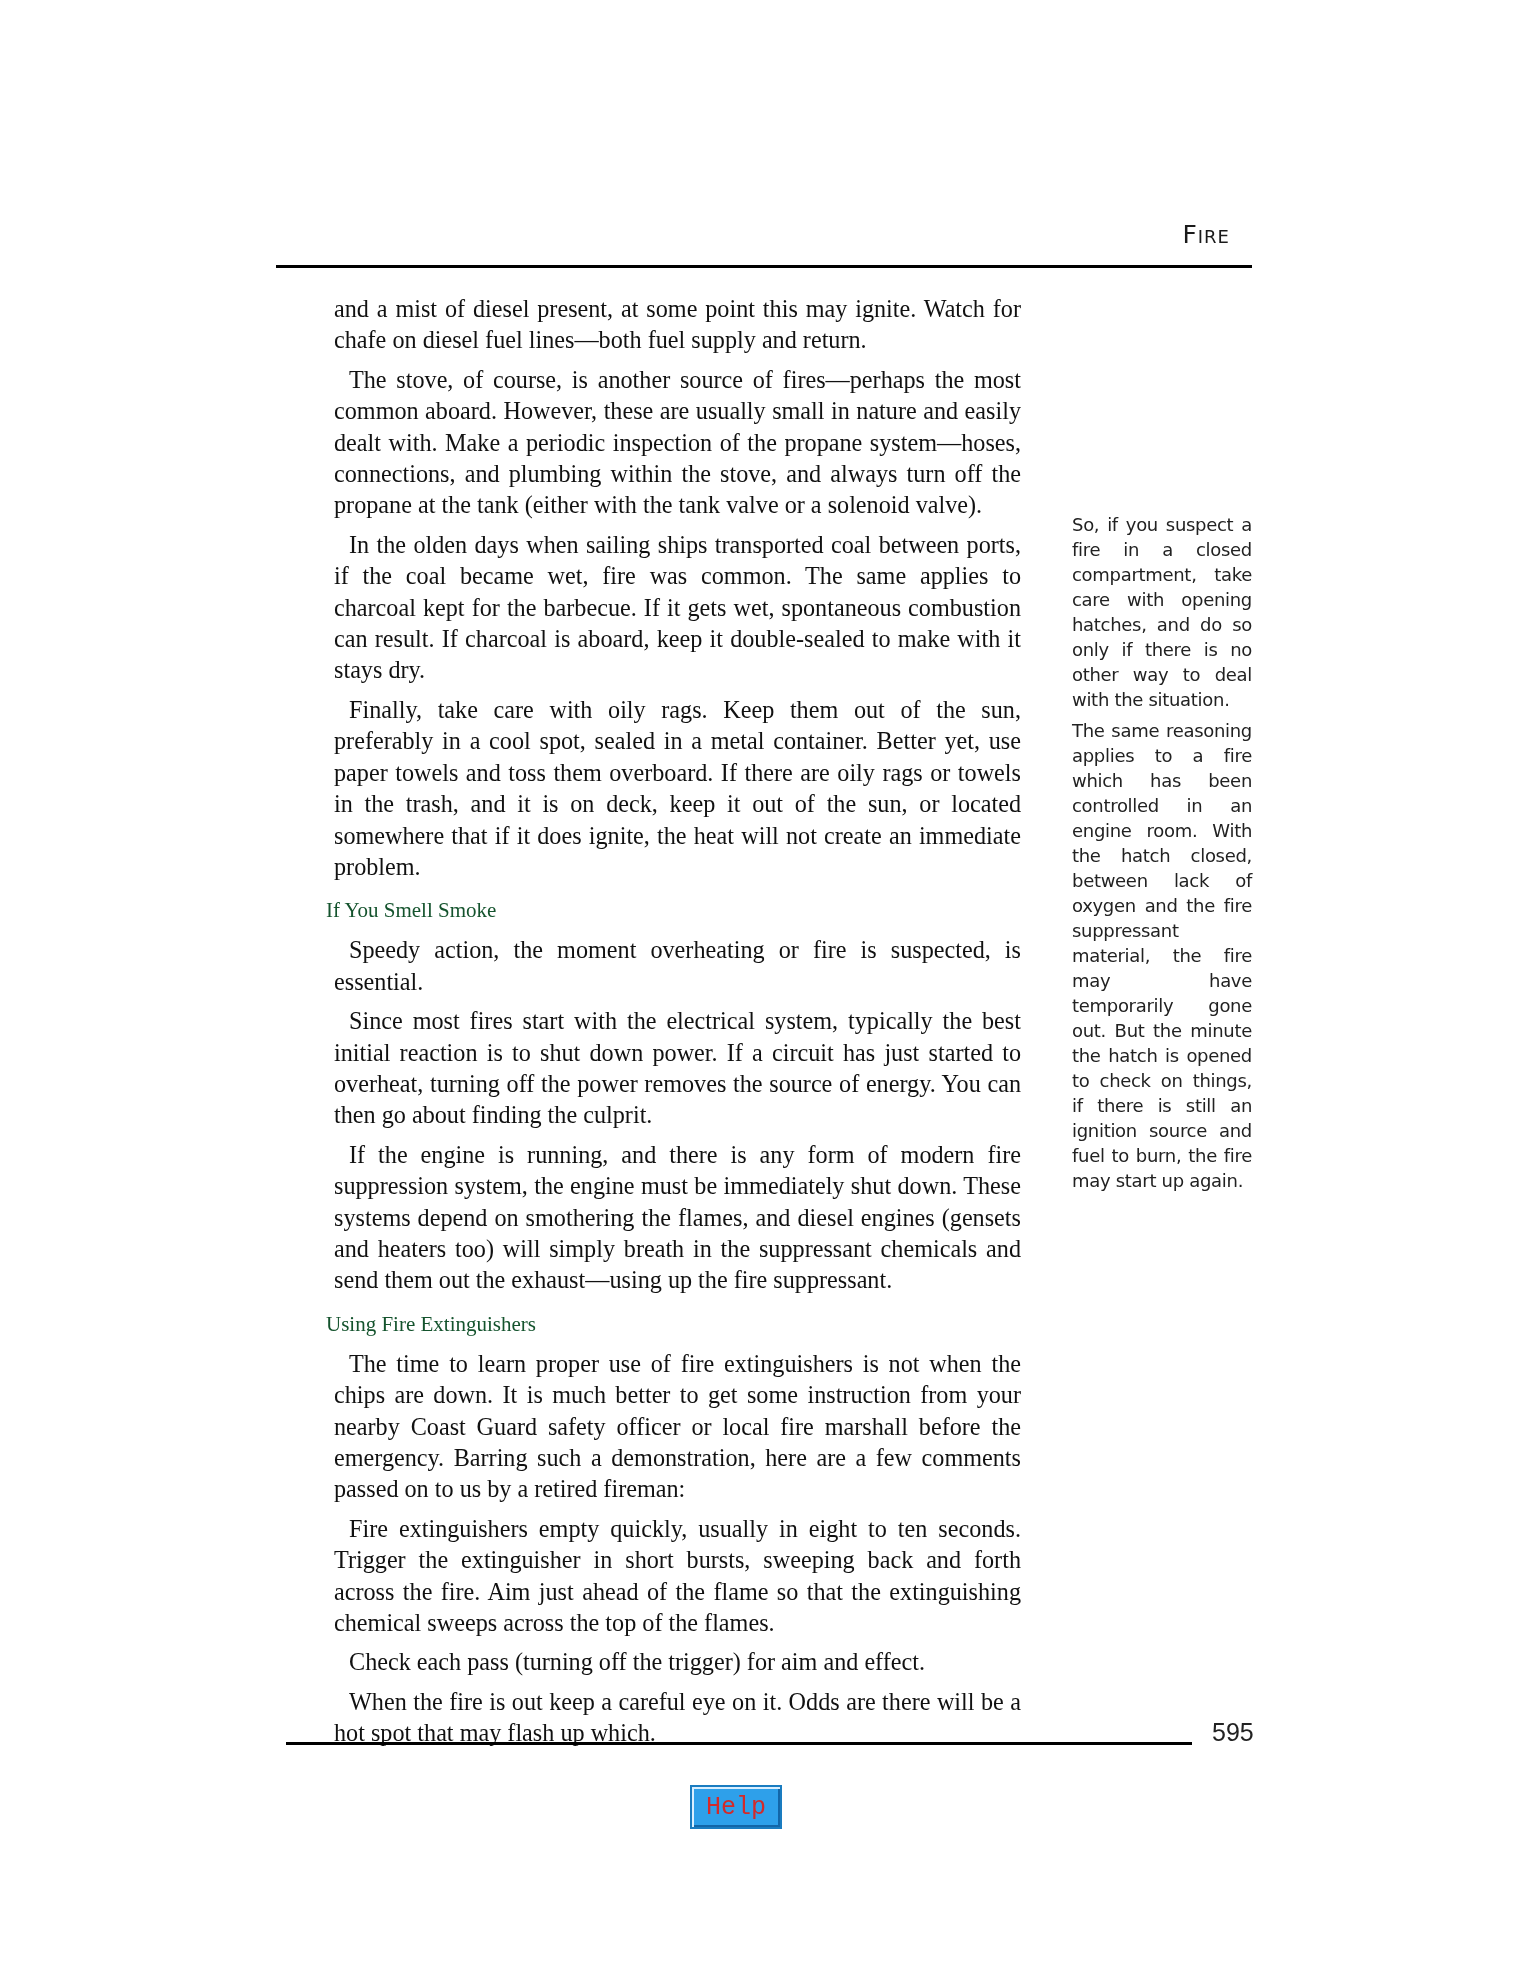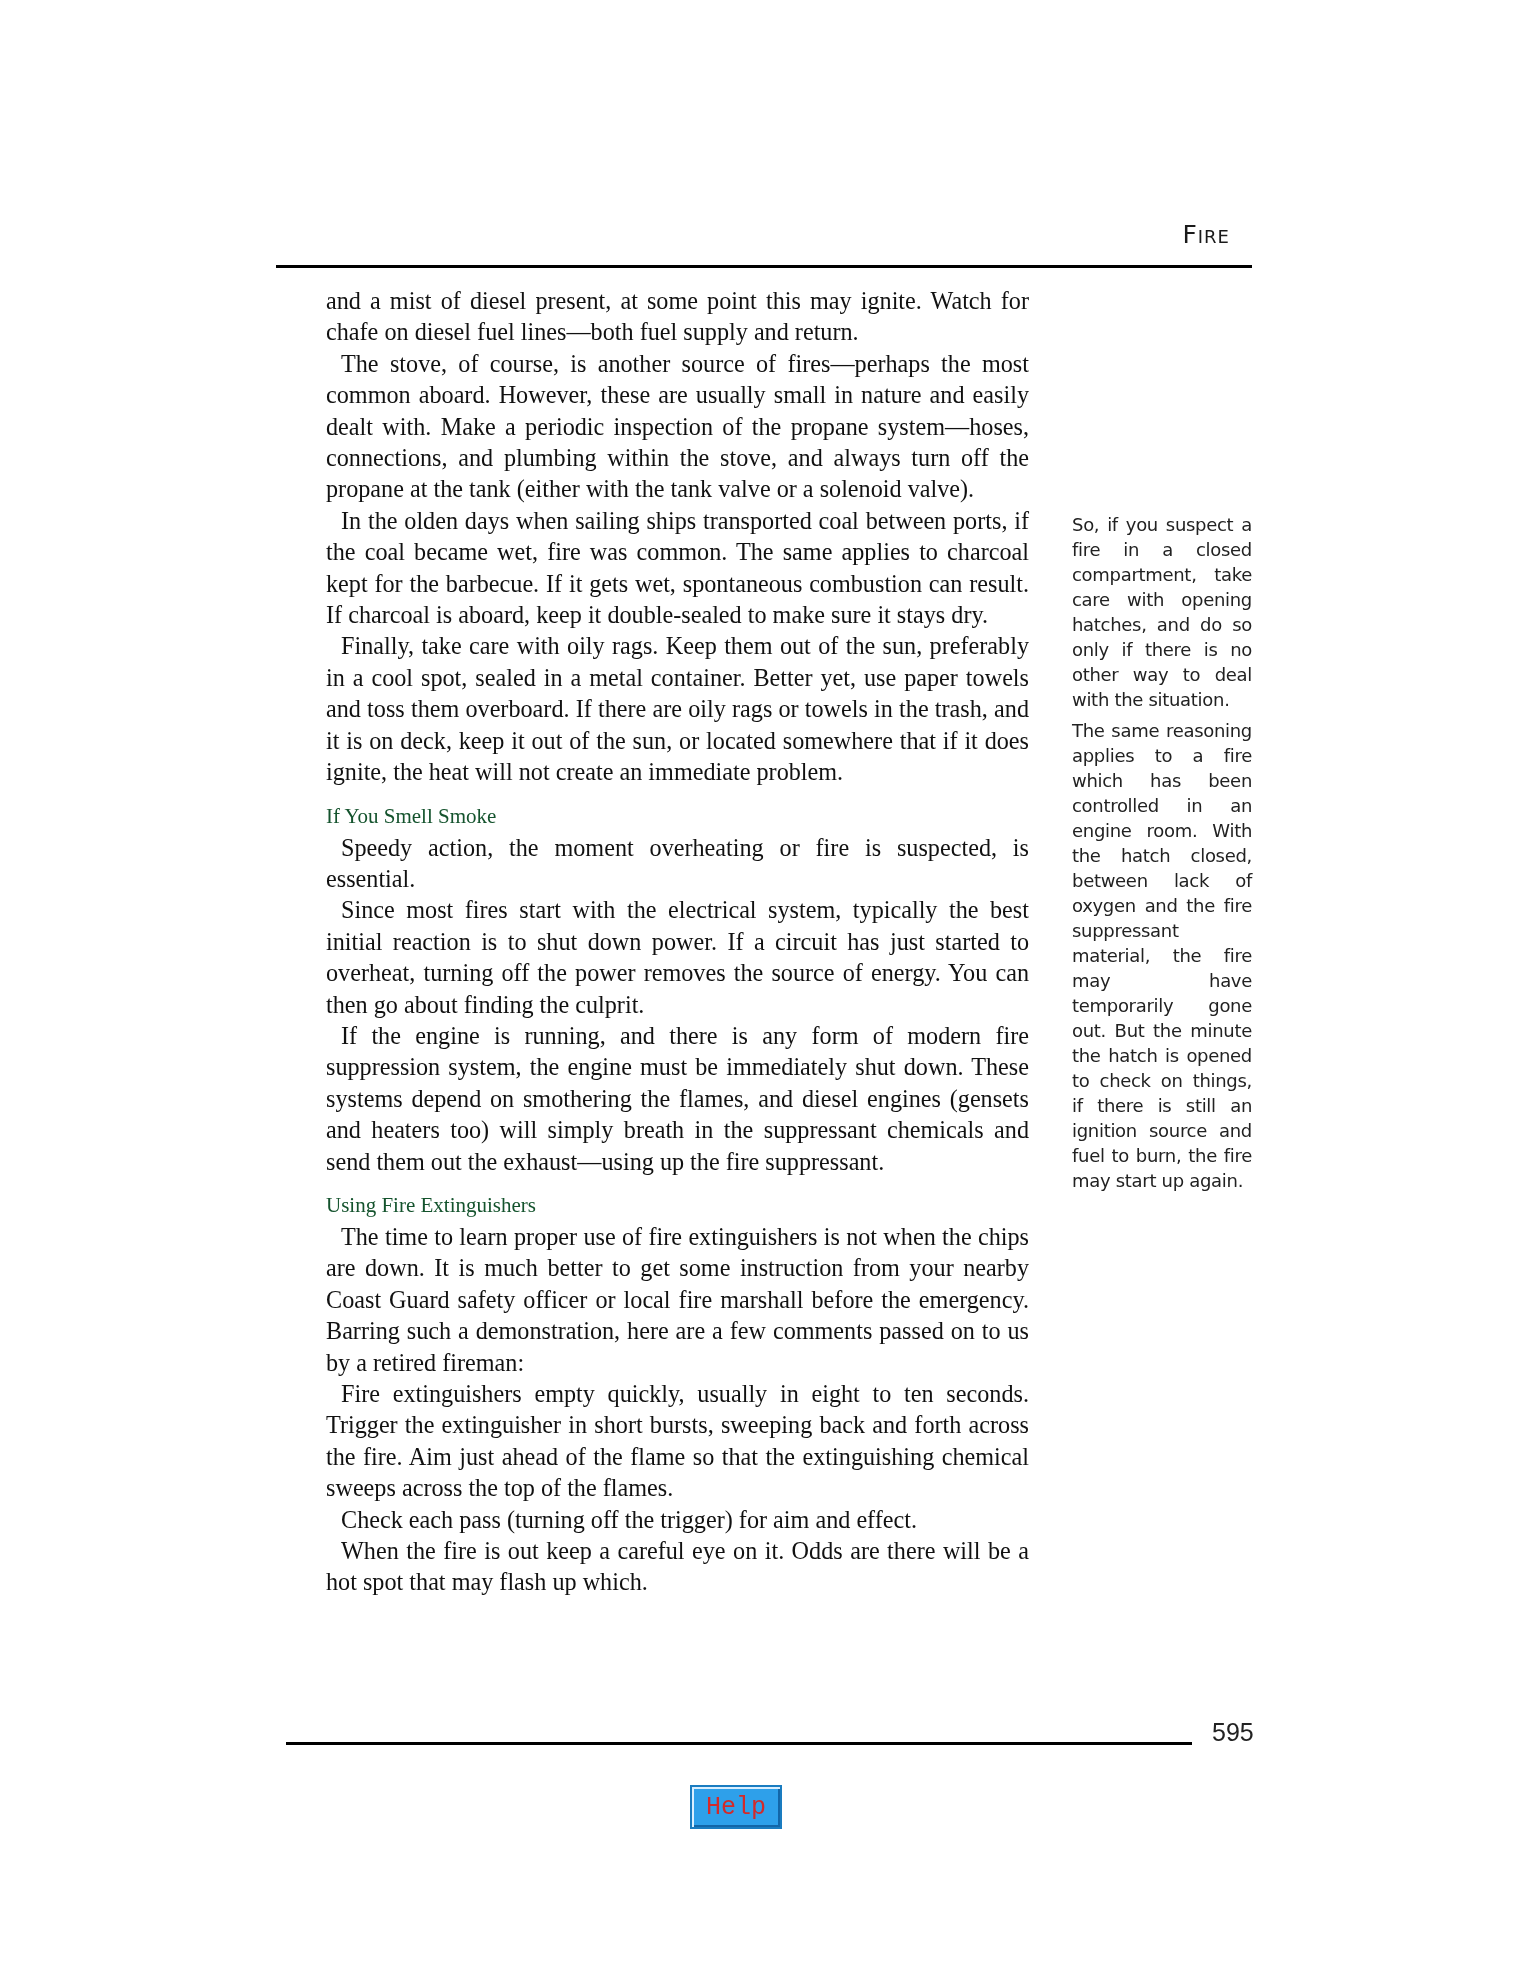--- a/index.html
+++ b/index.html
@@ -8,21 +8,21 @@
     .running-head {
       position: absolute; right: 300px; top: 220px;
       font-family: "DejaVu Sans", sans-serif; font-size: 25px; color: #1a1a1a;
       letter-spacing: 1px; font-variant: small-caps; margin-left: 20px;
     }
     .top-rule { position: absolute; left: 276px; top: 265px; width: 976px; height: 3px; background: #000; }
     .main-col {
       position: absolute; left: 326px; top: 285px; width: 703px;
       font-family: "Liberation Serif", serif; font-size: 24.2px; line-height: 31.4px; color: #111;
     }
-    .main-col p { margin: 0; text-align: justify; text-indent: 15px; }
+    .main-col p { margin: 8px; text-align: justify; text-indent: 15px; }
     .main-col p.no-indent { text-indent: 0; }
     .main-col h2 {
       margin: 12px 0 0 0; font-weight: normal; color: #14532d;
       font-family: "Liberation Serif", serif; font-size: 21px; line-height: 32px;
     }
     .side-col {
       position: absolute; left: 1072px; top: 512px; width: 180px;
       font-family: "DejaVu Sans", sans-serif; font-size: 18px; line-height: 25px; color: #222;
       letter-spacing: -0.3px;
     }
@@ -43,21 +43,21 @@
 </head>
 <body>
 
 <div class="page">
   <div class="running-head">Fire</div>
   <div class="top-rule"></div>
 
   <div class="main-col">
     <p class="no-indent">and a mist of diesel present, at some point this may ignite. Watch for chafe on diesel fuel lines—both fuel supply and return.</p>
     <p>The stove, of course, is another source of fires—perhaps the most common aboard. However, these are usually small in nature and easily dealt with. Make a periodic inspection of the propane system—hoses, connections, and plumbing within the stove, and always turn off the propane at the tank (either with the tank valve or a solenoid valve).</p>
-    <p>In the olden days when sailing ships transported coal between ports, if the coal became wet, fire was common. The same applies to charcoal kept for the barbecue. If it gets wet, spontaneous combustion can result. If charcoal is aboard, keep it double-sealed to make sure it stays dry.</p>
+    <p>In the olden days when sailing ships transported coal between ports, if the coal became wet, fire was common. The same applies to charcoal kept for the barbecue. If it gets wet, spontaneous combustion can result. If charcoal is aboard, keep it double-sealed to make with it stays dry.</p>
     <p>Finally, take care with oily rags. Keep them out of the sun, preferably in a cool spot, sealed in a metal container. Better yet, use paper towels and toss them overboard. If there are oily rags or towels in the trash, and it is on deck, keep it out of the sun, or located somewhere that if it does ignite, the heat will not create an immediate problem.</p>
 
     <h2>If You Smell Smoke</h2>
     <p>Speedy action, the moment overheating or fire is suspected, is essential.</p>
     <p>Since most fires start with the electrical system, typically the best initial reaction is to shut down power. If a circuit has just started to overheat, turning off the power removes the source of energy. You can then go about finding the culprit.</p>
     <p>If the engine is running, and there is any form of modern fire suppression system, the engine must be immediately shut down. These systems depend on smothering the flames, and diesel engines (gensets and heaters too) will simply breath in the suppressant chemicals and send them out the exhaust—using up the fire suppressant.</p>
 
     <h2>Using Fire Extinguishers</h2>
     <p>The time to learn proper use of fire extinguishers is not when the chips are down. It is much better to get some instruction from your nearby Coast Guard safety officer or local fire marshall before the emergency. Barring such a demonstration, here are a few comments passed on to us by a retired fireman:</p>
     <p>Fire extinguishers empty quickly, usually in eight to ten seconds. Trigger the extinguisher in short bursts, sweeping back and forth across the fire. Aim just ahead of the flame so that the extinguishing chemical sweeps across the top of the flames.</p>

